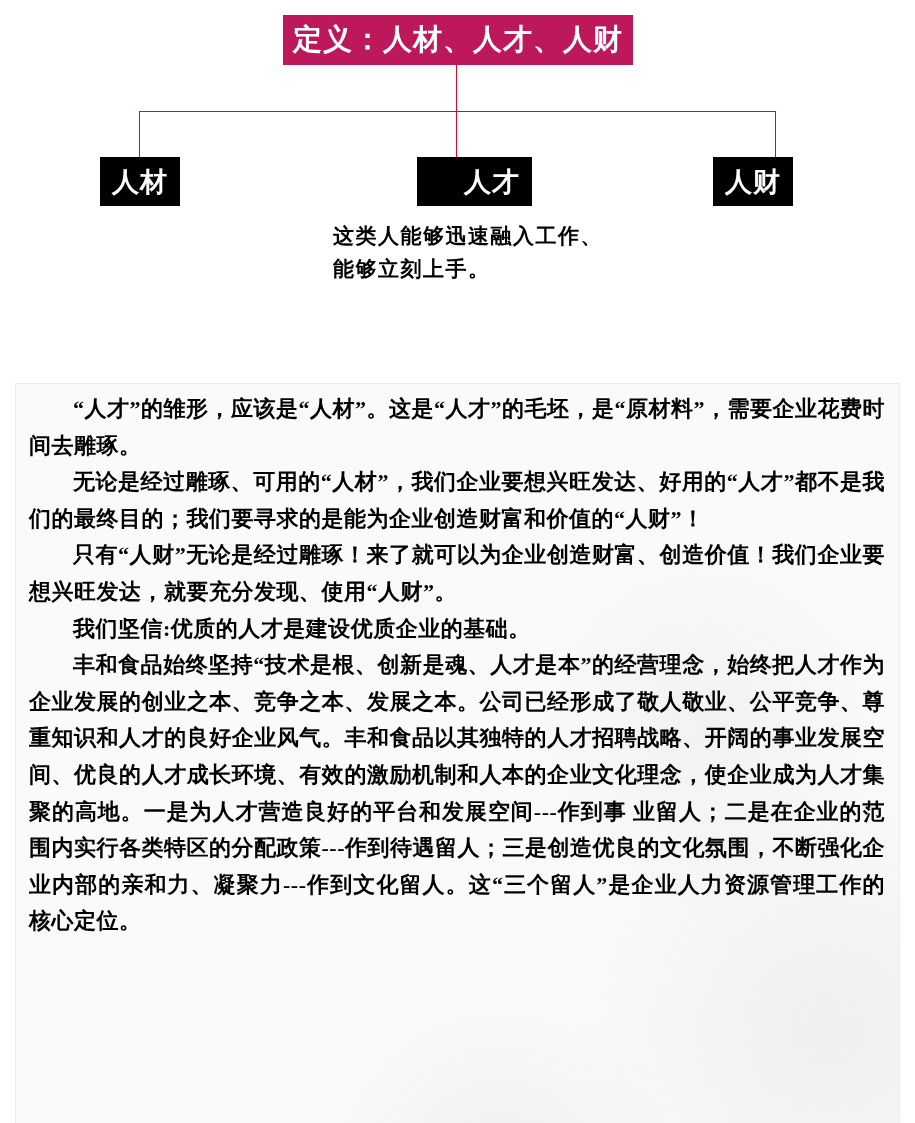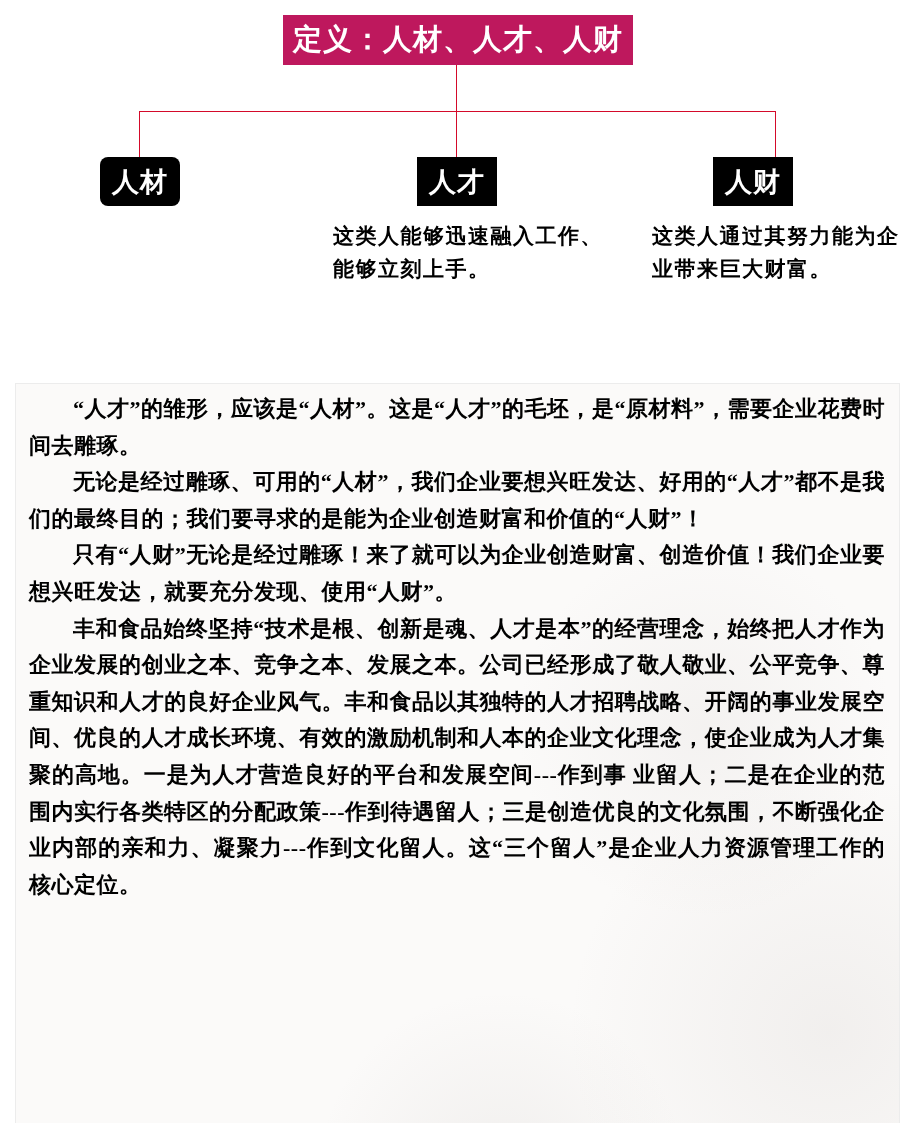--- a/index.html
+++ b/index.html
@@ -27,22 +27,22 @@
   .v-stub2 { left: 456px; top: 111px; width: 1px; height: 46px; }
   .v-stub3 { left: 775px; top: 111px; width: 1px; height: 46px; }
 
   .node-box {
     position: absolute; top: 157px; width: 80px; height: 49px;
     background: #000000;
     color: #ffffff; font-weight: bold; font-size: 27px;
     display: flex; align-items: center; justify-content: center;
     letter-spacing: 1px;
   }
-  .node-box.n1 { left: 100px; border-radius: 8px; }
-  .node-box.n2 { left: 417px; }
+  .node-box.n1 { left: 100px; }
+  .node-box.n2 { left: 417px; padding-left: 35px; }
   .node-box.n3 { left: 713px; }
 
   .node-desc {
     position: absolute; top: 220px;
     font-weight: bold; font-size: 21px; line-height: 32.5px;
     color: #000000; letter-spacing: 1.5px;
     text-align: left;
   }
   .node-desc.d1 { left: 16px;  width: 254px; }
   .node-desc.d2 { left: 333px; width: 278px; }
@@ -80,22 +80,22 @@
   <div class="cline h-main"></div>
   <div class="cline v-stub1"></div>
   <div class="cline v-stub2"></div>
   <div class="cline v-stub3"></div>
 
   <div class="node-box n1">人材</div>
   <div class="node-box n2">人才</div>
   <div class="node-box n3">人财</div>
 
   <div class="node-desc d2">这类人能够迅速融入工作、能够立刻上手。</div>
-  <div class="node-desc d3">这类人通过其努力能为企业带来巨大财富。</div>
 
   <div class="article-panel">
     <p>“人才”的雏形，应该是“人材”。这是“人才”的毛坯，是“原材料”，需要企业花费时间去雕琢。</p>
     <p>无论是经过雕琢、可用的“人材”，我们企业要想兴旺发达、好用的“人才”都不是我们的最终目的；我们要寻求的是能为企业创造财富和价值的“人财”！</p>
     <p>只有“人财”无论是经过雕琢！来了就可以为企业创造财富、创造价值！我们企业要想兴旺发达，就要充分发现、使用“人财”。</p>
+    <p>我们坚信:优质的人才是建设优质企业的基础。</p>
     <p>丰和食品始终坚持“技术是根、创新是魂、人才是本”的经营理念，始终把人才作为企业发展的创业之本、竞争之本、发展之本。公司已经形成了敬人敬业、公平竞争、尊重知识和人才的良好企业风气。丰和食品以其独特的人才招聘战略、开阔的事业发展空间、优良的人才成长环境、有效的激励机制和人本的企业文化理念，使企业成为人才集聚的高地。一是为人才营造良好的平台和发展空间---作到事 业留人；二是在企业的范围内实行各类特区的分配政策---作到待遇留人；三是创造优良的文化氛围，不断强化企业内部的亲和力、凝聚力---作到文化留人。这“三个留人”是企业人力资源管理工作的核心定位。</p>
   </div>
 
 </div>
 
 </body></html>

